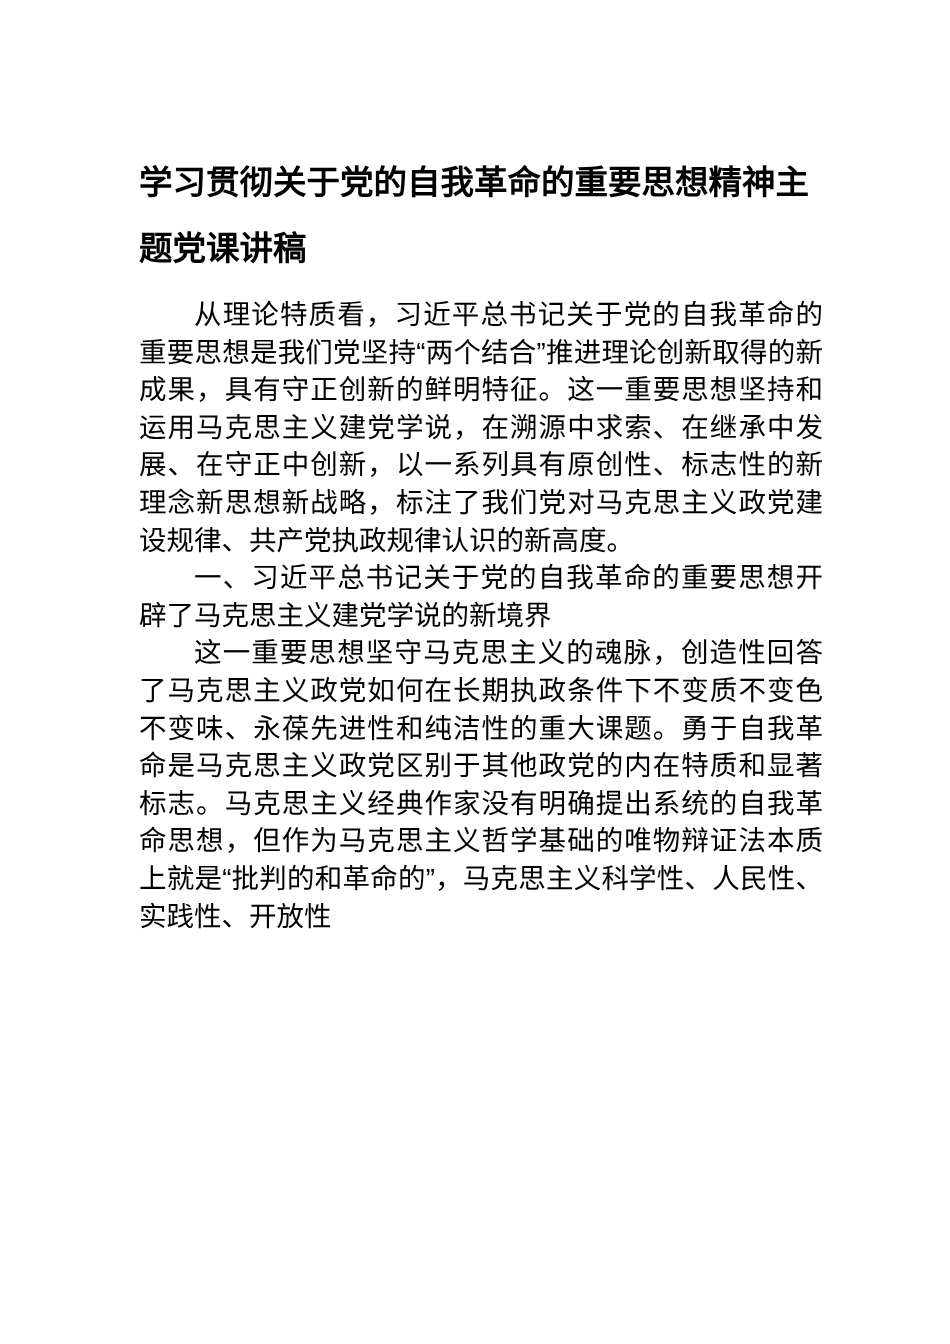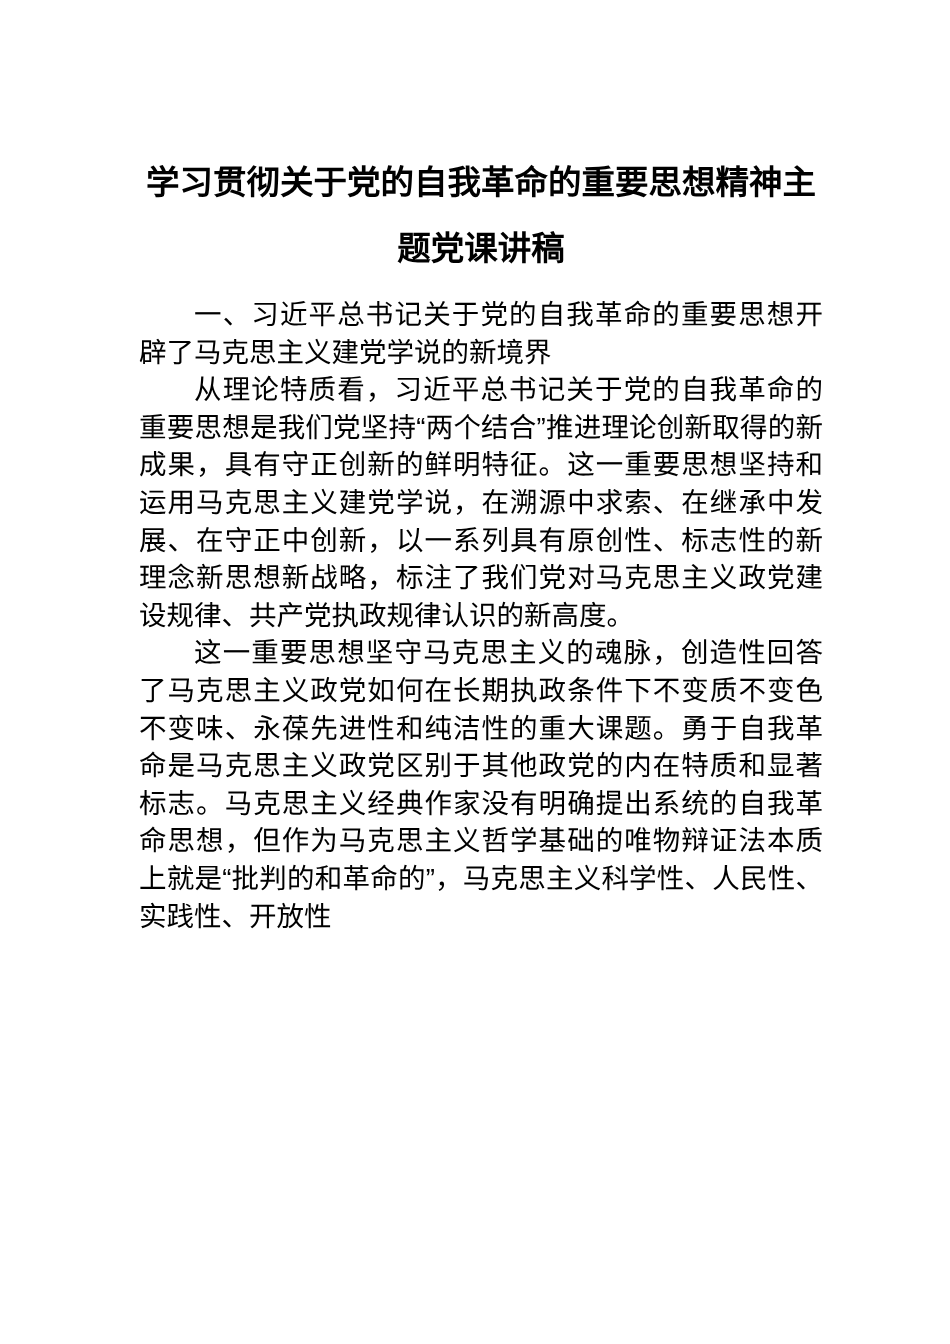--- a/index.html
+++ b/index.html
@@ -23,21 +23,21 @@
     top: 150px;
     width: 684px;
   }
 
   
   .doc-title {
     font-family: Liberation Serif, serif;
     font-weight: bold;
     font-size: 33.5px;
     line-height: 66px;
-    text-align: center;
+    text-align: left;
     color: #000000;
     letter-spacing: 0px;
     margin: 0 0 14px 0;
     white-space: pre-line;
   }
 
   
   .para {
     font-family: "Liberation Sans", "DejaVu Sans", sans-serif;
     font-weight: normal;
@@ -66,21 +66,21 @@
 </head>
 <body>
 
 <div class="page">
 
   <div class="doc-body">
 
     <h1 class="doc-title">学习贯彻关于党的自我革命的重要思想精神主题党课讲稿</h1>
 
 
+    <p class="para">从理论特质看，习近平总书记关于党的自我革命的重要思想是我们党坚持“两个结合”推进理论创新取得的新成果，具有守正创新的鲜明特征。这一重要思想坚持和运用马克思主义建党学说，在溯源中求索、在继承中发展、在守正中创新，以一系列具有原创性、标志性的新理念新思想新战略，标注了我们党对马克思主义政党建设规律、共产党执政规律认识的新高度。</p>
+
     <p class="para section-heading">一、习近平总书记关于党的自我革命的重要思想开辟了马克思主义建党学说的新境界</p>
-
-    <p class="para">从理论特质看，习近平总书记关于党的自我革命的重要思想是我们党坚持“两个结合”推进理论创新取得的新成果，具有守正创新的鲜明特征。这一重要思想坚持和运用马克思主义建党学说，在溯源中求索、在继承中发展、在守正中创新，以一系列具有原创性、标志性的新理念新思想新战略，标注了我们党对马克思主义政党建设规律、共产党执政规律认识的新高度。</p>
 
     <p class="para clipped">这一重要思想坚守马克思主义的魂脉，创造性回答了马克思主义政党如何在长期执政条件下不变质不变色不变味、永葆先进性和纯洁性的重大课题。勇于自我革命是马克思主义政党区别于其他政党的内在特质和显著标志。马克思主义经典作家没有明确提出系统的自我革命思想，但作为马克思主义哲学基础的唯物辩证法本质上就是“批判的和革命的”，马克思主义科学性、人民性、实践性、开放性</p>
 
   </div>
 
 </div>
 
 </body></html>

